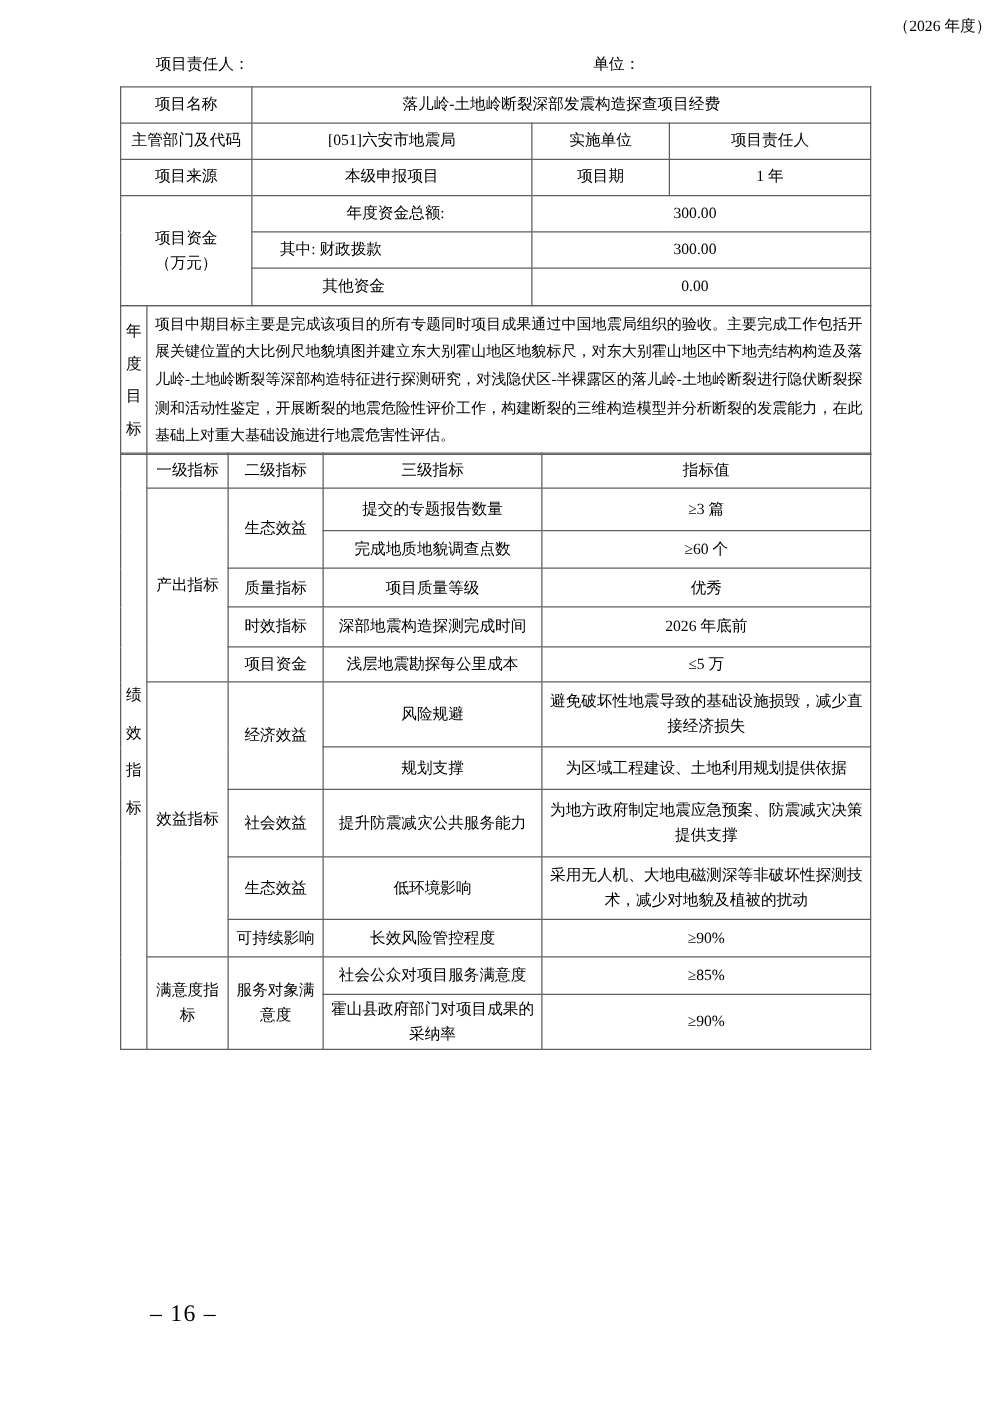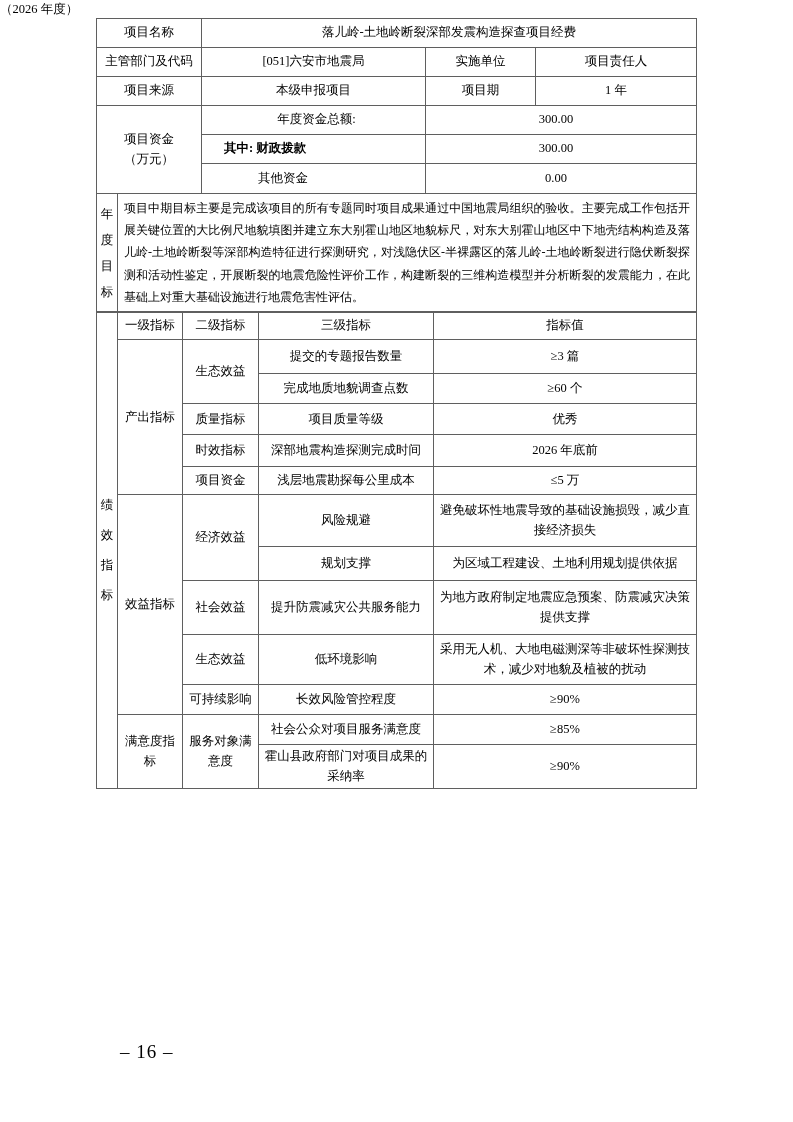--- a/index.html
+++ b/index.html
@@ -3,56 +3,60 @@
 <meta charset="utf-8">
 <style>
   html,body{margin:0;padding:0;background:#fff;}
   .page{
     width:793px;height:1122px;margin:0 auto;position:relative;
     background:#fff;color:#000;
     font-family:"Liberation Serif","DejaVu Serif",serif;
     overflow:hidden;
   }
   .title{padding-top:98px;text-align:center;font-size:23px;font-weight:bold;line-height:28px;letter-spacing:1px;}
-  .subtitle{margin-top:1px;text-align:left;font-size:12.5px;line-height:17px;}
+  .subtitle{margin-top:13px;text-align:right;font-size:12.5px;line-height:17px;}
   .meta{width:600px;margin:13px auto 9px;position:relative;height:17px;font-size:12.5px;}
   .meta .owner{position:absolute;left:28px;top:0;}
   .meta .unit{position:absolute;left:378px;top:0;}
 
   table.t{width:600px;margin:0 auto;border-collapse:collapse;table-layout:fixed;}
   table.t2,table.t3{margin-top:-1.4px;}
   td{
     border:1.4px solid #5f5f5f;
     font-size:12.5px;line-height:1.55;
     text-align:center;vertical-align:middle;
     padding:2px 4px;word-break:break-word;
   }
   .lal{text-align:left;}
   .ind0{padding-left:10px;text-align:center;}
-  .ind1{padding-left:22px;font-weight:bold;}
+  .ind1{padding-left:22px;}
   .ind2{padding-left:56px;}
   .ral{text-align:center;padding-right:14px;}
   .goaltext{
     text-align:justify;text-justify:inter-ideograph;
     font-size:12px;line-height:22.4px;padding:3px 6px;vertical-align:middle;
   }
   .vcell{padding:0;}
   .vtxt{width:13px;margin:0 auto;word-break:break-all;text-align:center;font-size:12.5px;}
   .vtxt.goal{line-height:26px;}
   .vtxt.perf{line-height:30px;}
   .vcol{padding:2px 5px;}
   .pagenum{position:absolute;left:120px;top:1041px;font-size:19px;letter-spacing:1px;}
 </style>
 </head>
 <body>
 
 <div class="page">
 
   <div class="subtitle">（2026 年度）</div>
 
+  <div class="meta">
+    <span class="owner">项目责任人：</span>
+    <span class="unit">单位：</span>
+  </div>
 
   <table class="t t1">
     <colgroup>
         <col style="width:105px">
         <col style="width:224px">
         <col style="width:110px">
         <col style="width:161px">
       </colgroup>
     <tbody>
         <tr style="height:29px">

